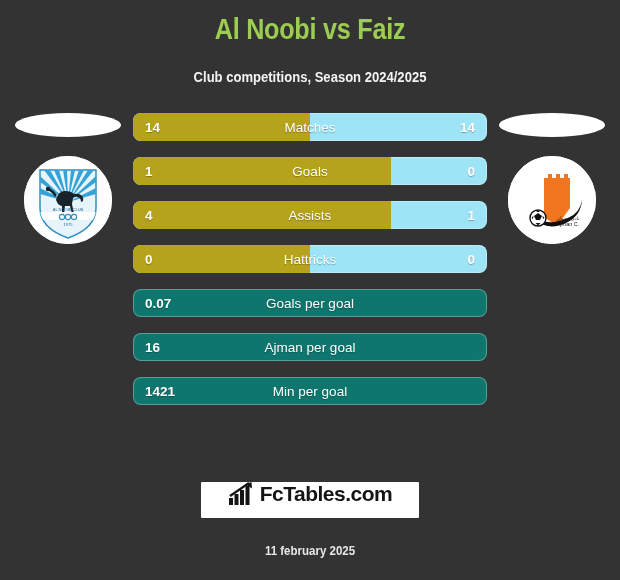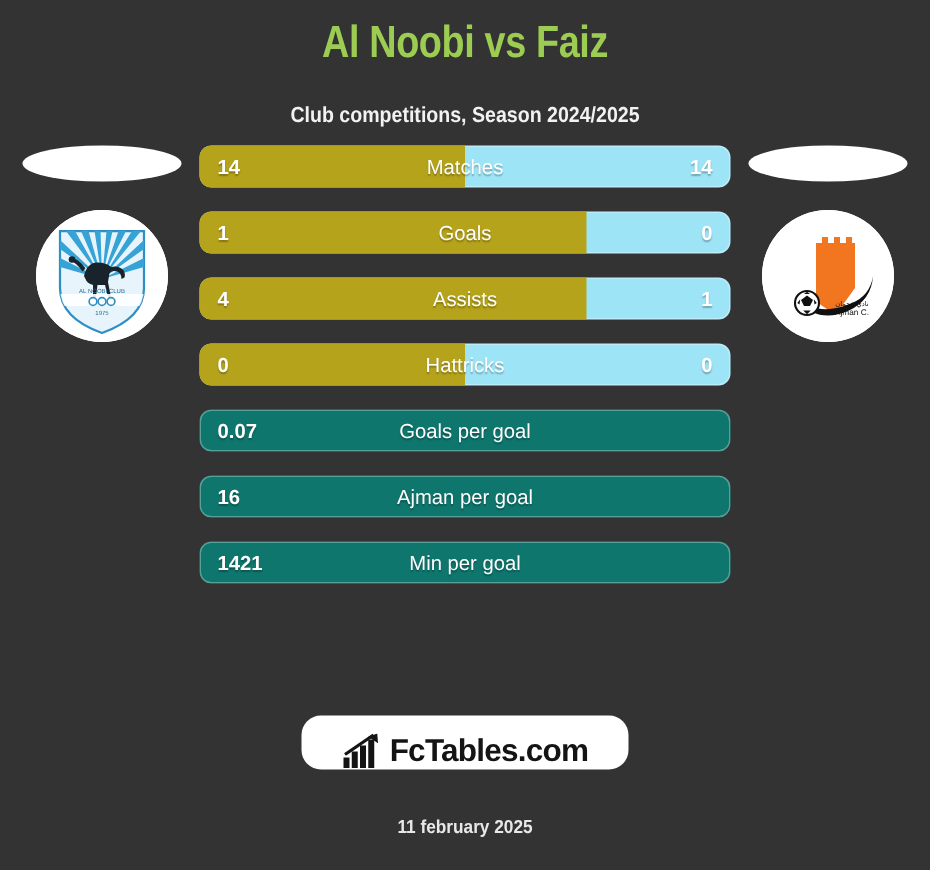--- a/index.html
+++ b/index.html
@@ -36,21 +36,21 @@
     font-weight: bold;
     margin-top: 22px;
     transform: scaleX(0.9);
     transform-origin: center;
     white-space: nowrap;
   }
 
   
   .body-area {
     position: relative;
-    margin-top: 12px;
+    margin-top: 28px;
     height: 305px;
   }
 
   .logo-col {
     position: absolute;
     top: 0;
     width: 120px;
     height: 150px;
   }
   .logo-col.left  { left: 8px; }
@@ -133,27 +133,27 @@
   
   .footer {
     position: absolute;
     left: 0;
     right: 0;
     bottom: 0;
     text-align: center;
   }
   .fct-logo {
     display: inline-flex;
-    align-items: flex-end;
+    align-items: flex-start;
     justify-content: center;
     gap: 6px;
     background: #ffffff;
     width: 218px;
     height: 36px;
-    border-radius: 13px;
+    border-radius: 1px;
   }
   .fct-text {
     color: #141414;
     font-size: 21px;
     font-weight: bold;
     letter-spacing: -0.5px;
   }
   .fct-icon { display: block; }
   .date {
     color: #e8e8e8;

